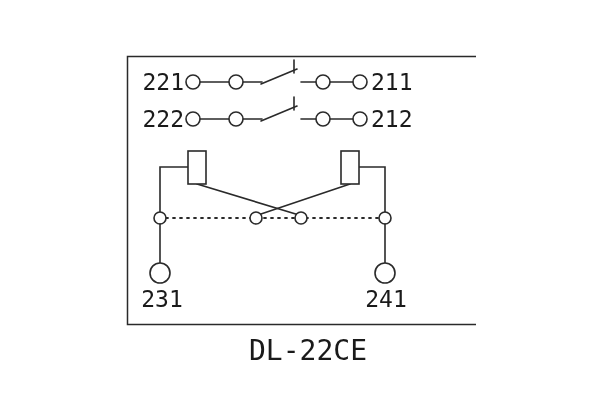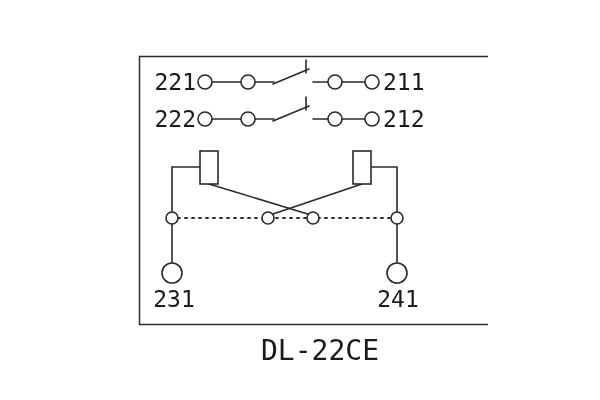--- a/index.html
+++ b/index.html
@@ -6,21 +6,20 @@
     margin: 0;
     padding: 0;
     background: #ffffff;
   }
   .stage {
     position: relative;
     width: 476px;
     height: 400px;
     background: #ffffff;
     overflow: hidden;
-    margin-left: 12px;
   }
   svg {
     position: absolute;
     left: 0;
     top: 0;
     display: block;
   }
   .t-label {
     font-family: "DejaVu Sans Mono", "Liberation Mono", monospace;
     font-size: 23px;

